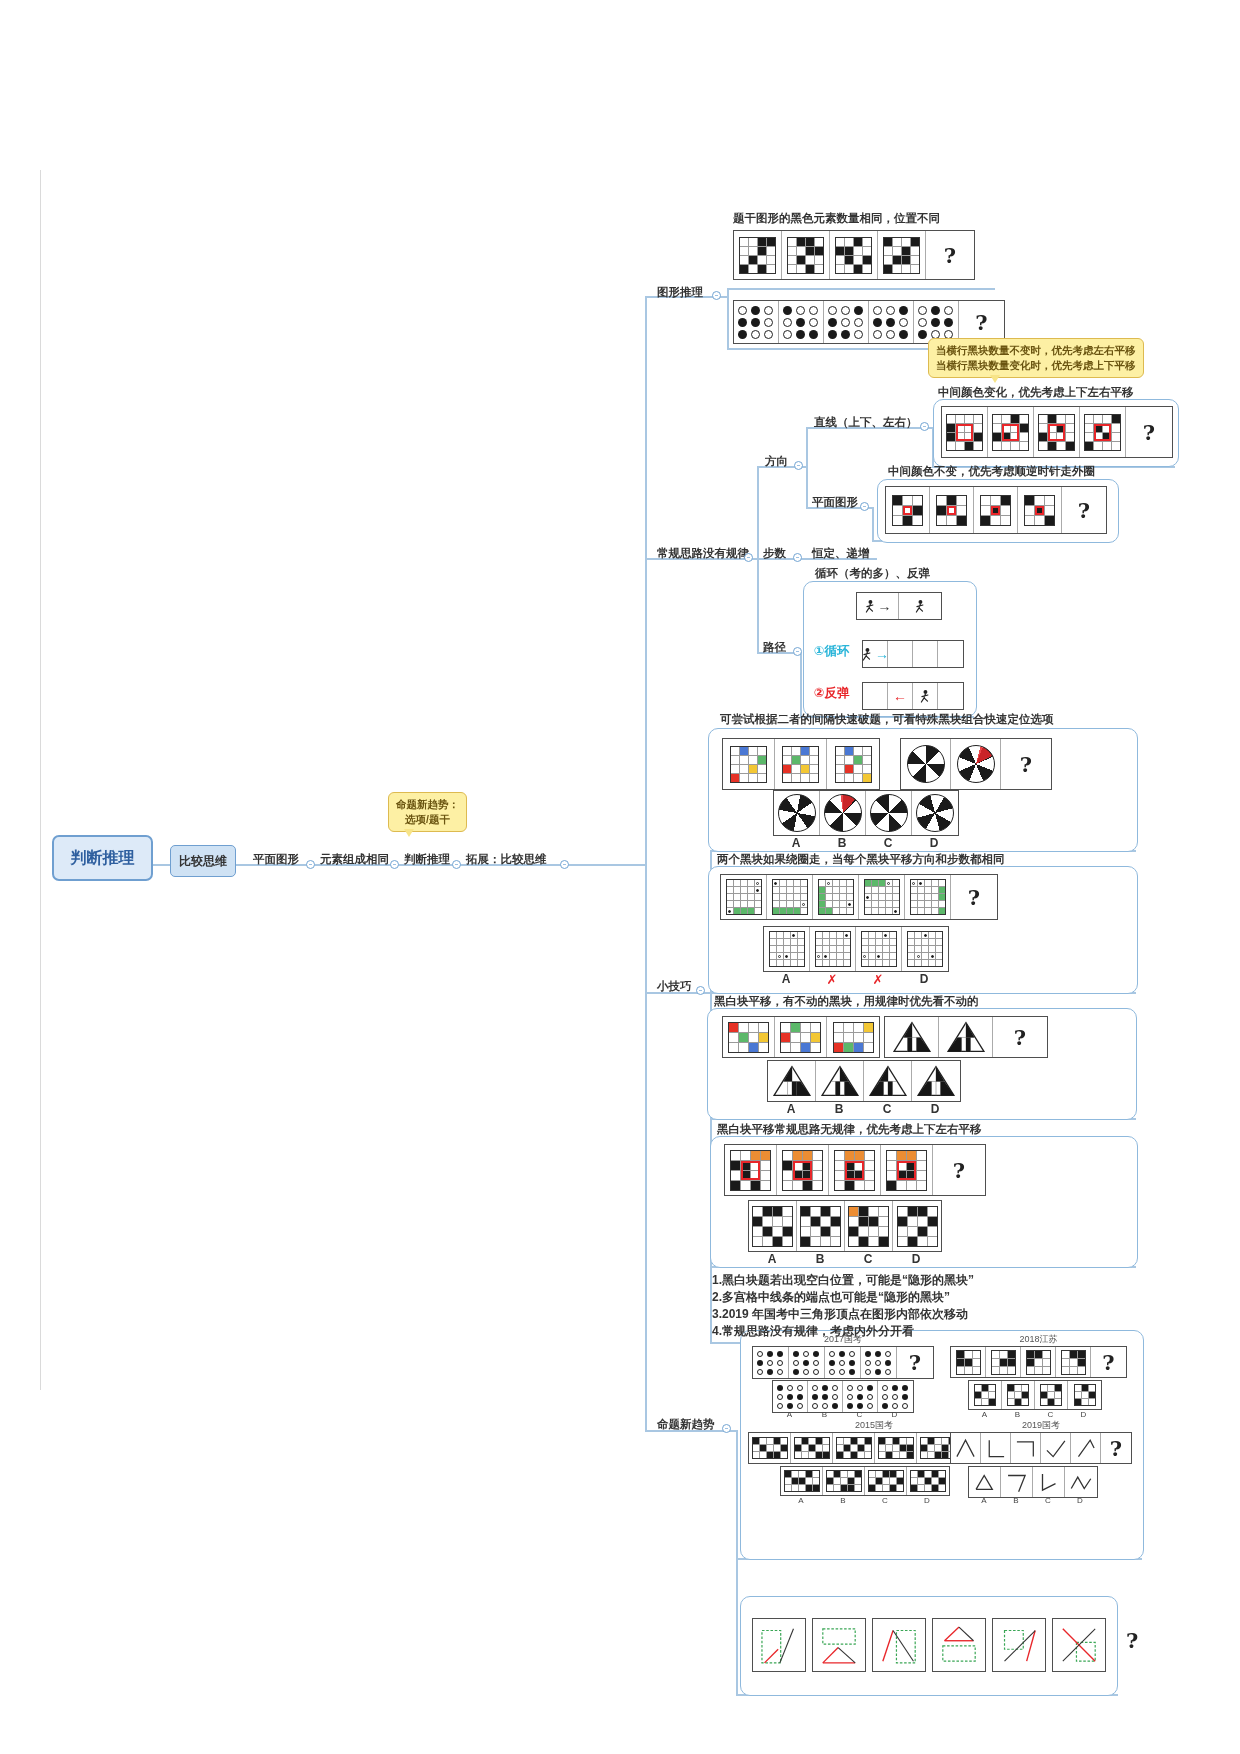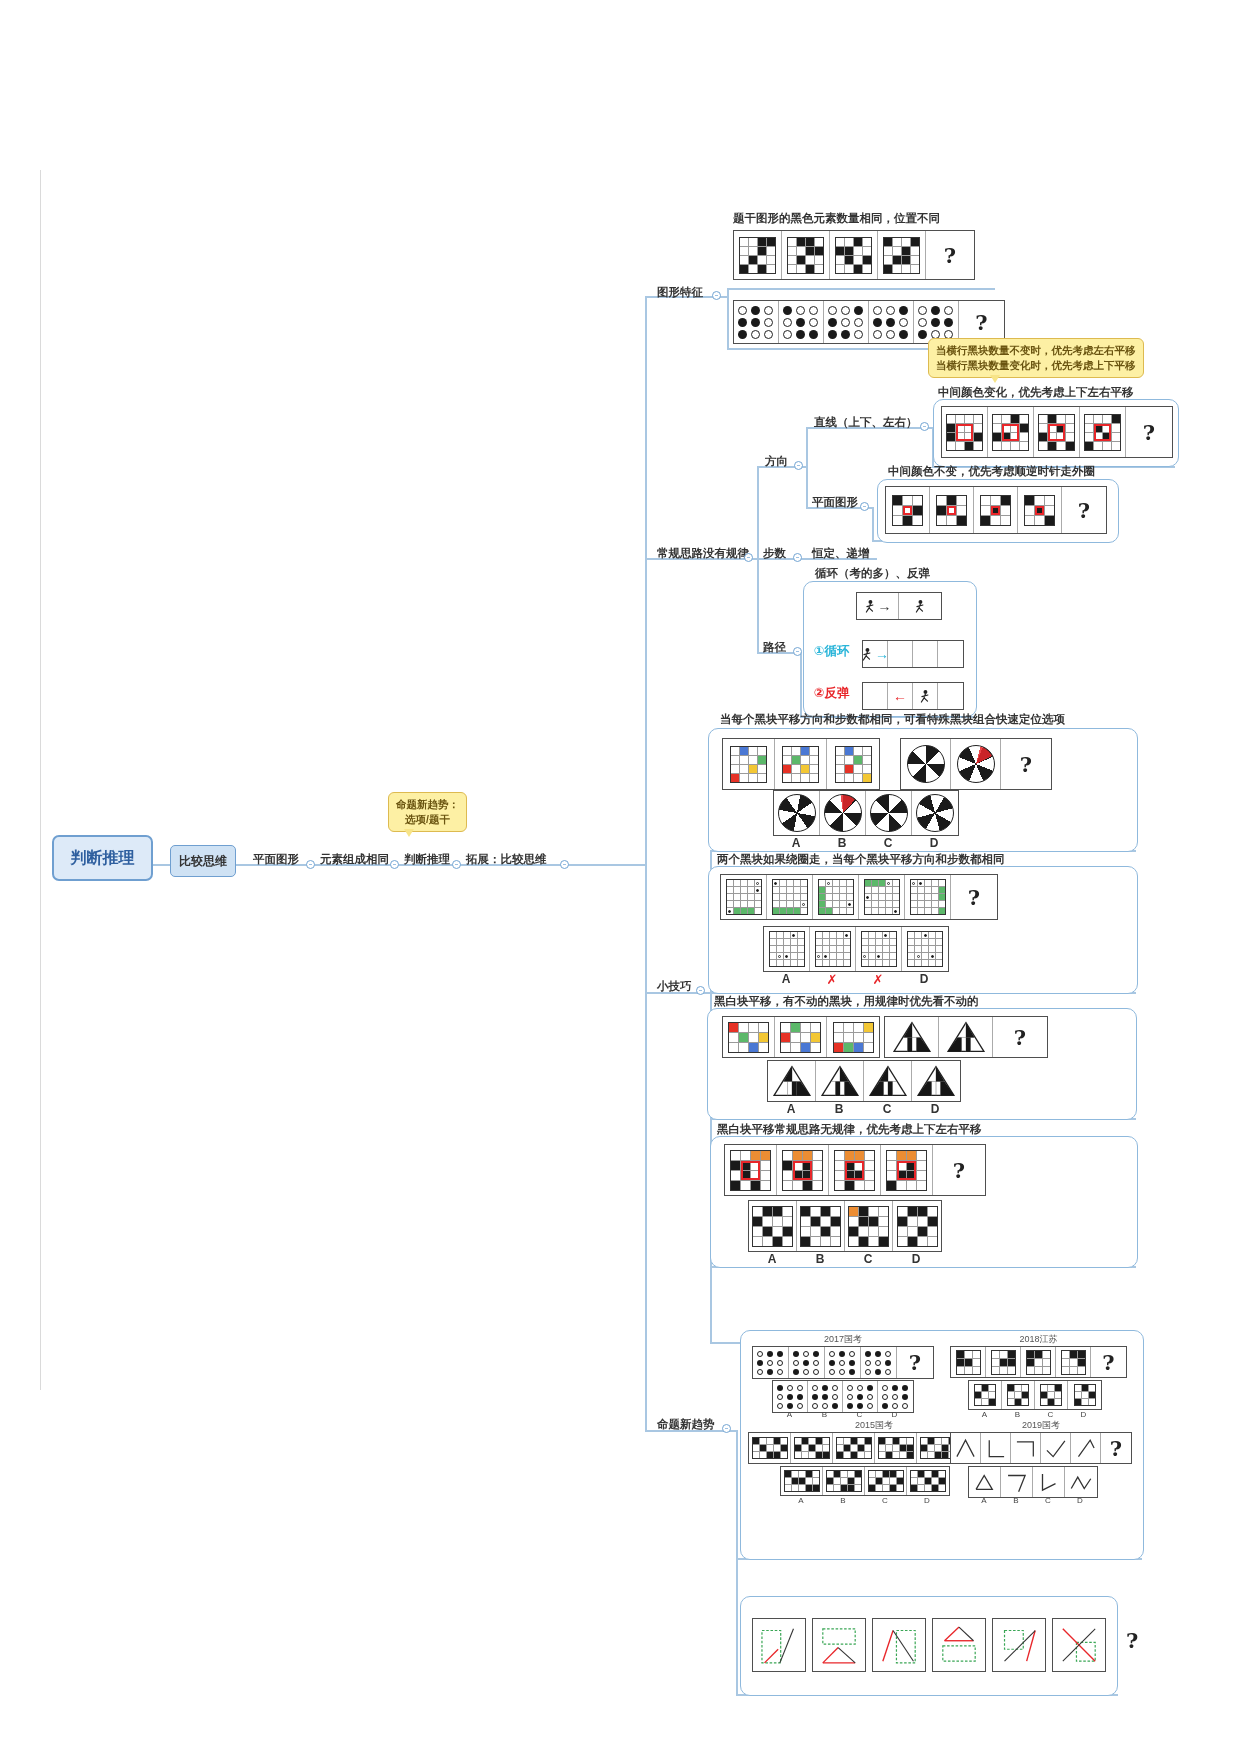--- a/index.html
+++ b/index.html
@@ -107,21 +107,21 @@
   <div class="hd" style="left:560px;top:860px">
       <i></i>
     </div>
 
   <div class="note ctr" style="left:388px;top:792px">
     <div>命题新趋势：</div>
     <div>选项/题干</div>
   </div>
   <div class="ptr" style="left:404px;top:829px"></div>
 
-  <div class="lbl" style="left:657px;top:285px">图形特征</div>
+  <div class="lbl" style="left:657px;top:285px">图形推理</div>
   <div class="hd" style="left:712px;top:291px">
       <i></i>
     </div>
   <div class="cap" style="left:733px;top:211px">题干图形的黑色元素数量相同，位置不同</div>
   <div class="strip" style="left:733px;top:230px">
       <div class="cell" style="width: 48px; min-height: 48px;">
         <div class="g" style="grid-template-columns: repeat(4, 8px); grid-auto-rows: 8px;">
           <span style="background: rgb(255, 255, 255);"></span>
           <span style="background: rgb(255, 255, 255);"></span>
           <span style="background: rgb(26, 26, 26);"></span>
@@ -521,21 +521,21 @@
       <div class="cell" style="width: 25px; min-height: 26px;">
         <span style="width: 12px; height: 12px;"></span>
       </div>
     </div>
 
   <div class="lbl" style="left:657px;top:979px">小技巧</div>
   <div class="hd" style="left:696px;top:986px">
       <i></i>
     </div>
 
-  <div class="cap" style="left:720px;top:712px">当每个黑块平移方向和步数都相同，可看特殊黑块组合快速定位选项</div>
+  <div class="cap" style="left:720px;top:712px">可尝试根据二者的间隔快速破题，可看特殊黑块组合快速定位选项</div>
   <div class="bbox" style="left:708px;top:728px;width:428px;height:122px"></div>
   <div class="strip" style="left:722px;top:738px">
       <div class="cell" style="width: 52px; min-height: 50px;">
         <div class="g" style="grid-template-columns: repeat(4, 8px); grid-auto-rows: 8px;">
           <span style="background: rgb(255, 255, 255);"></span>
           <span style="background: rgb(74, 120, 212);"></span>
           <span style="background: rgb(255, 255, 255);"></span>
           <span style="background: rgb(255, 255, 255);"></span>
           <span style="background: rgb(255, 255, 255);"></span>
           <span style="background: rgb(255, 255, 255);"></span>
@@ -1246,20 +1246,26 @@
         </div>
       </div>
     </div>
   <div class="letters" style="left:748px;top:1252px;width:192px">
       <span>A</span>
       <span>B</span>
       <span>C</span>
       <span>D</span>
     </div>
 
+  <div class="notesblk" style="left:712px;top:1272px">
+    <div>1.黑白块题若出现空白位置，可能是“隐形的黑块”</div>
+    <div>2.多宫格中线条的端点也可能是“隐形的黑块”</div>
+    <div>3.2019 年国考中三角形顶点在图形内部依次移动</div>
+    <div>4.常规思路没有规律，考虑内外分开看</div>
+  </div>
 
   <div class="lbl" style="left:657px;top:1417px">命题新趋势</div>
   <div class="hd" style="left:722px;top:1424px">
       <i></i>
     </div>
 
   <div class="bbox" style="left:740px;top:1330px;width:402px;height:228px"></div>
   <div class="ttitle" style="left:752px;top:1333px;width:182px">2017国考</div>
   <div class="strip" style="left:752px;top:1346px">
       <div class="cell" style="width: 36px; min-height: 30px;">

